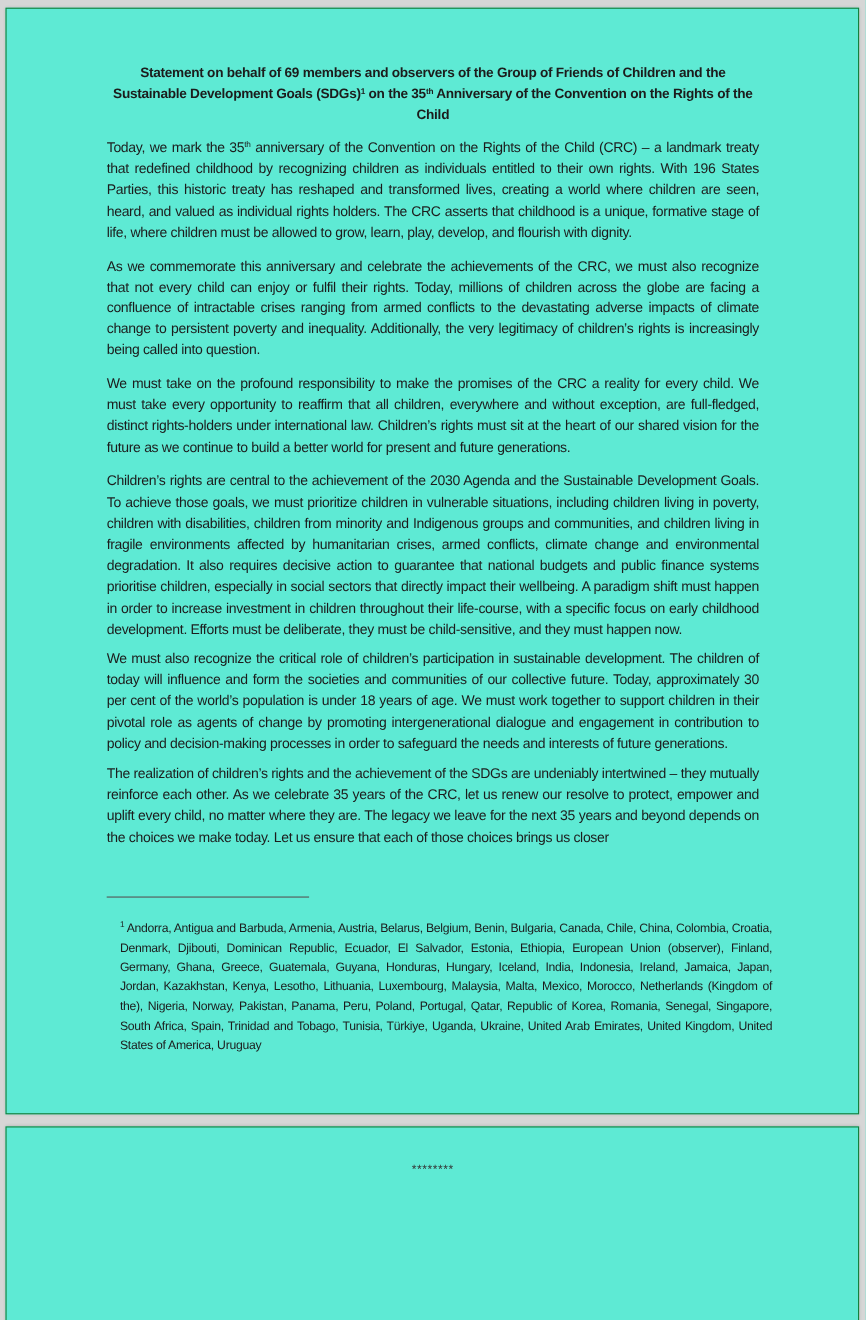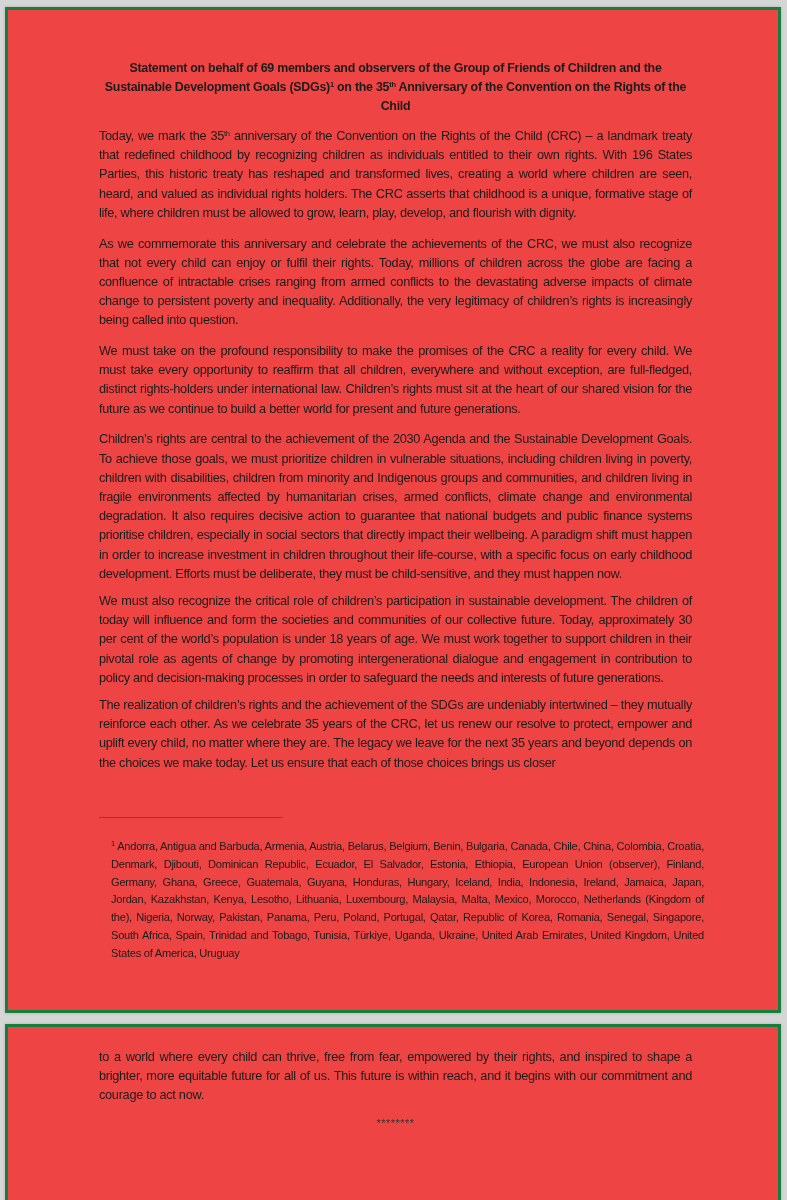--- a/index.html
+++ b/index.html
@@ -12,22 +12,22 @@
     background: #d6d6d6;
     position: relative;
     overflow: hidden;
     font-family: "Liberation Sans", "DejaVu Sans", sans-serif;
     color: #1c1c1c;
   }
   .page {
     position: absolute;
     left: 5px;
     width: 776px;
-    background: #ef4444;
-    border: 3px solid #15803d;
+    background: #5eead4;
+    border: 1px solid #15803d;
     box-shadow: 0 0 3px rgba(0,0,0,0.18);
     box-sizing: border-box;
   }
   #page-1 {
     top: 7px;
     height: 1006px;
   }
   #page-2 {
     top: 1024px;
     height: 190px;
@@ -108,16 +108,15 @@
     <p class="para">The realization of children’s rights and the achievement of the SDGs are undeniably intertwined – they mutually reinforce each other. As we celebrate 35 years of the CRC, let us renew our resolve to protect, empower and uplift every child, no matter where they are. The legacy we leave for the next 35 years and beyond depends on the choices we make today. Let us ensure that each of those choices brings us closer</p>
   </div>
 
   <div class="separator"></div>
 
   <p class="footnote fn"><sup>1</sup><span> Andorra, Antigua and Barbuda, Armenia, Austria, Belarus, Belgium, Benin, Bulgaria, Canada, Chile, China, Colombia, Croatia, Denmark, Djibouti, Dominican Republic, Ecuador, El Salvador, Estonia, Ethiopia, European Union (observer), Finland, Germany, Ghana, Greece, Guatemala, Guyana, Honduras, Hungary, Iceland, India, Indonesia, Ireland, Jamaica, Japan, Jordan, Kazakhstan, Kenya, Lesotho, Lithuania, Luxembourg, Malaysia, Malta, Mexico, Morocco, Netherlands (Kingdom of the), Nigeria, Norway, Pakistan, Panama, Peru, Poland, Portugal, Qatar, Republic of Korea, Romania, Senegal, Singapore, South Africa, Spain, Trinidad and Tobago, Tunisia, Türkiye, Uganda, Ukraine, United Arab Emirates, United Kingdom, United States of America, Uruguay</span></p>
 </div>
 
 <div class="page" id="page-2">
   <div class="content">
-    <p class="para" style="margin-bottom:0">to a world where every child can thrive, free from fear, empowered by their rights, and inspired to shape a brighter, more equitable future for all of us. This future is within reach, and it begins with our commitment and courage to act now.</p>
     <div class="stars">********</div>
   </div>
 </div>
 
 </body></html>

